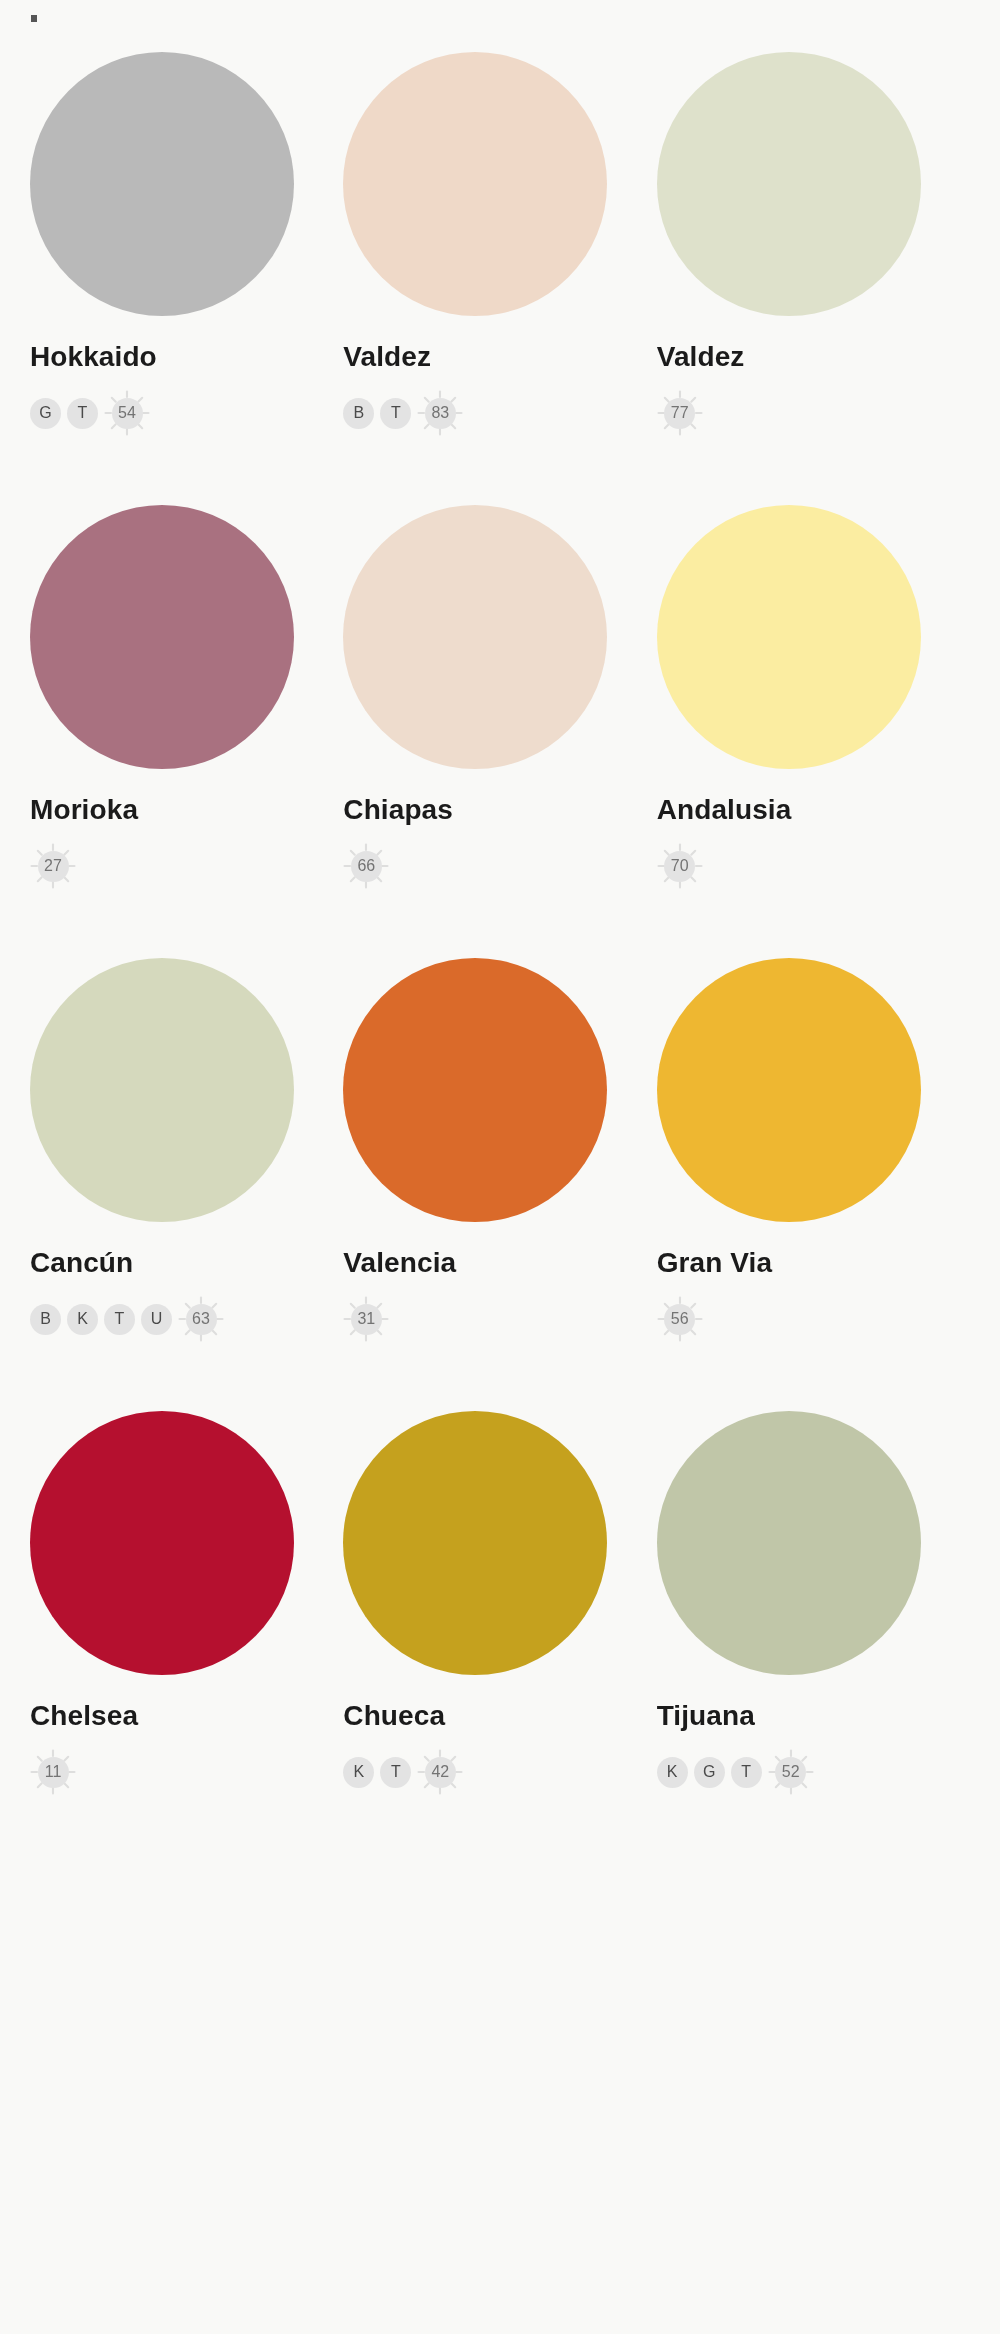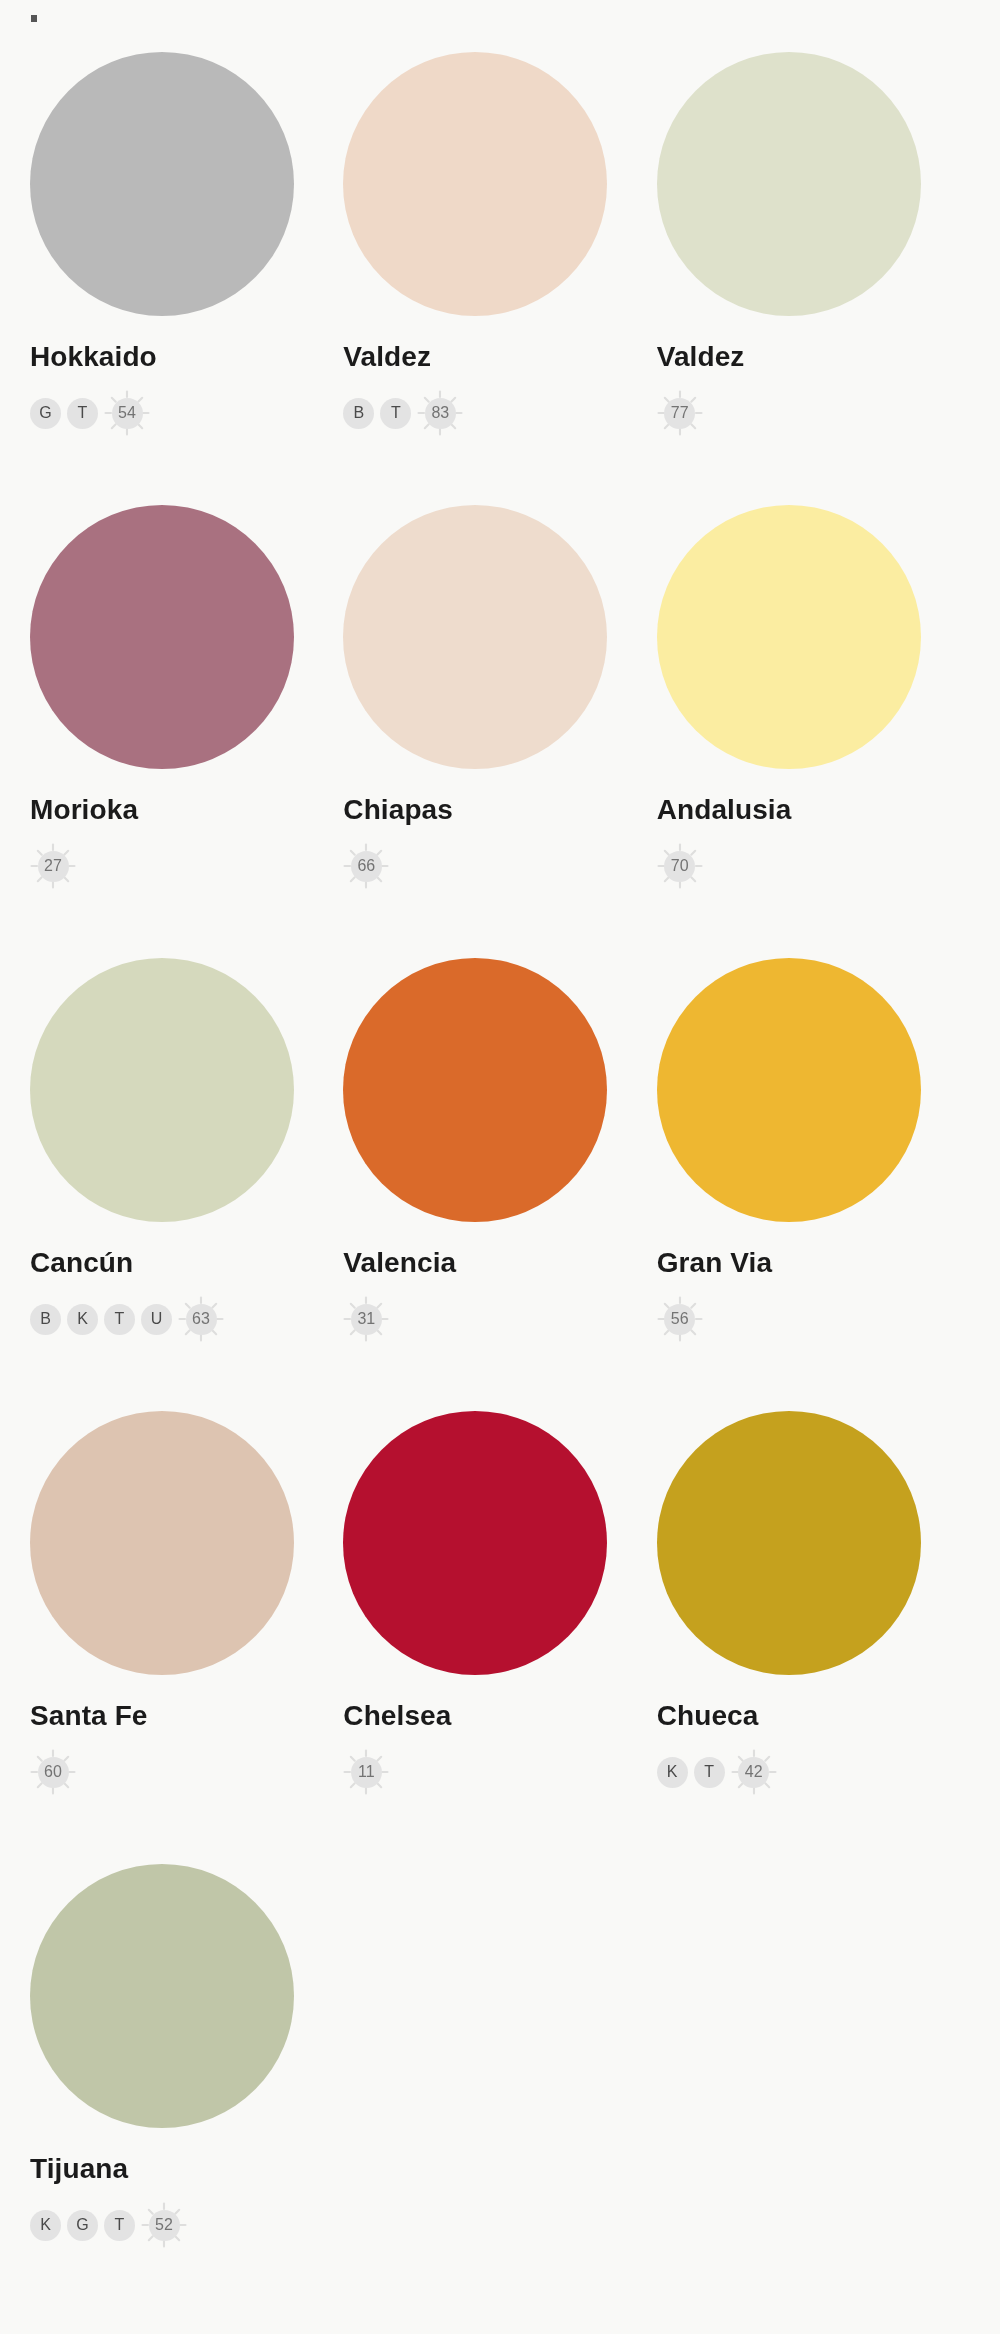--- a/index.html
+++ b/index.html
@@ -319,41 +319,20 @@
               <line x1="34.3" y1="34.3" x2="38.2" y2="38.2"></line>
               <line x1="38.2" y1="7.8" x2="34.3" y2="11.7"></line>
               <line x1="11.7" y1="34.3" x2="7.8" y2="38.2"></line>
             </g>
           </svg>
           <span class="lrv-pill">56</span>
         </span>
       </div>
     </div>
     <div class="swatch-card">
-      <div class="swatch-disc" style="background: rgb(221, 196, 177);"></div>
-      <div class="swatch-name">Santa Fe</div>
-      <div class="swatch-badges">
-        <span class="lrv-badge">
-          <svg class="sun-rays" viewBox="0 0 46 46" xmlns="http://www.w3.org/2000/svg">
-            <g stroke="#c9c9c9" stroke-width="2.1" stroke-linecap="round">
-              <line x1="23" y1="1.5" x2="23" y2="7"></line>
-              <line x1="23" y1="39" x2="23" y2="44.5"></line>
-              <line x1="1.5" y1="23" x2="7" y2="23"></line>
-              <line x1="39" y1="23" x2="44.5" y2="23"></line>
-              <line x1="7.8" y1="7.8" x2="11.7" y2="11.7"></line>
-              <line x1="34.3" y1="34.3" x2="38.2" y2="38.2"></line>
-              <line x1="38.2" y1="7.8" x2="34.3" y2="11.7"></line>
-              <line x1="11.7" y1="34.3" x2="7.8" y2="38.2"></line>
-            </g>
-          </svg>
-          <span class="lrv-pill">60</span>
-        </span>
-      </div>
-    </div>
-    <div class="swatch-card">
       <div class="swatch-disc" style="background: rgb(181, 16, 47);"></div>
       <div class="swatch-name">Chelsea</div>
       <div class="swatch-badges">
         <span class="lrv-badge">
           <svg class="sun-rays" viewBox="0 0 46 46" xmlns="http://www.w3.org/2000/svg">
             <g stroke="#c9c9c9" stroke-width="2.1" stroke-linecap="round">
               <line x1="23" y1="1.5" x2="23" y2="7"></line>
               <line x1="23" y1="39" x2="23" y2="44.5"></line>
               <line x1="1.5" y1="23" x2="7" y2="23"></line>
               <line x1="39" y1="23" x2="44.5" y2="23"></line>

